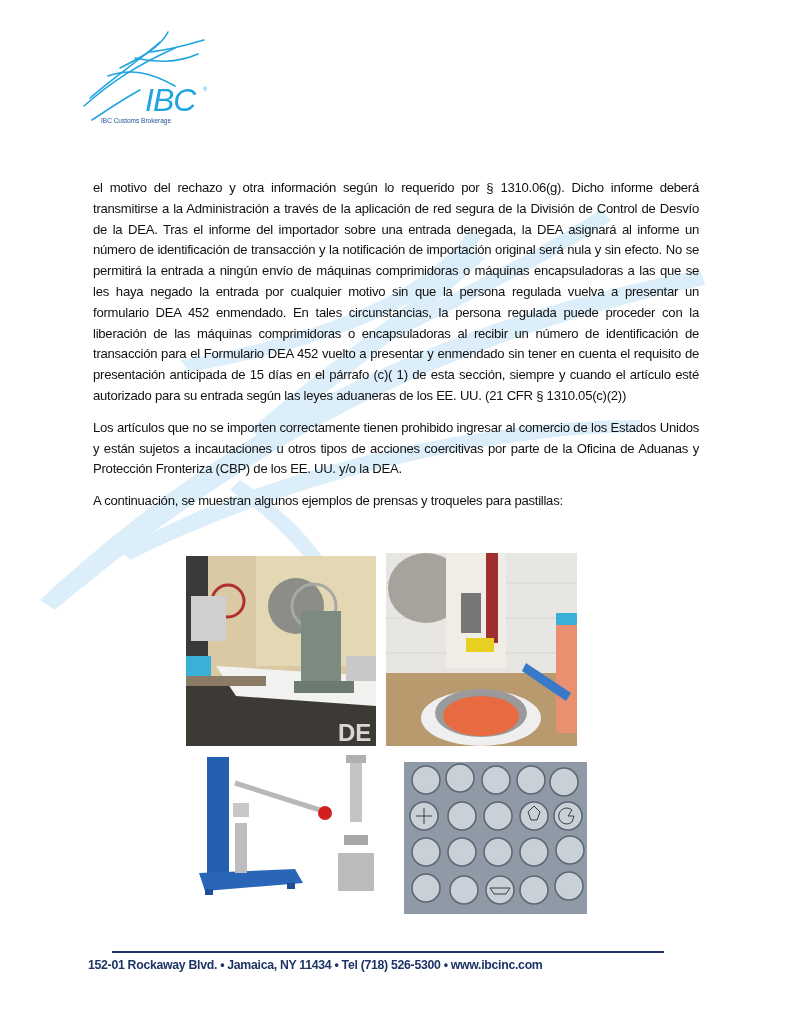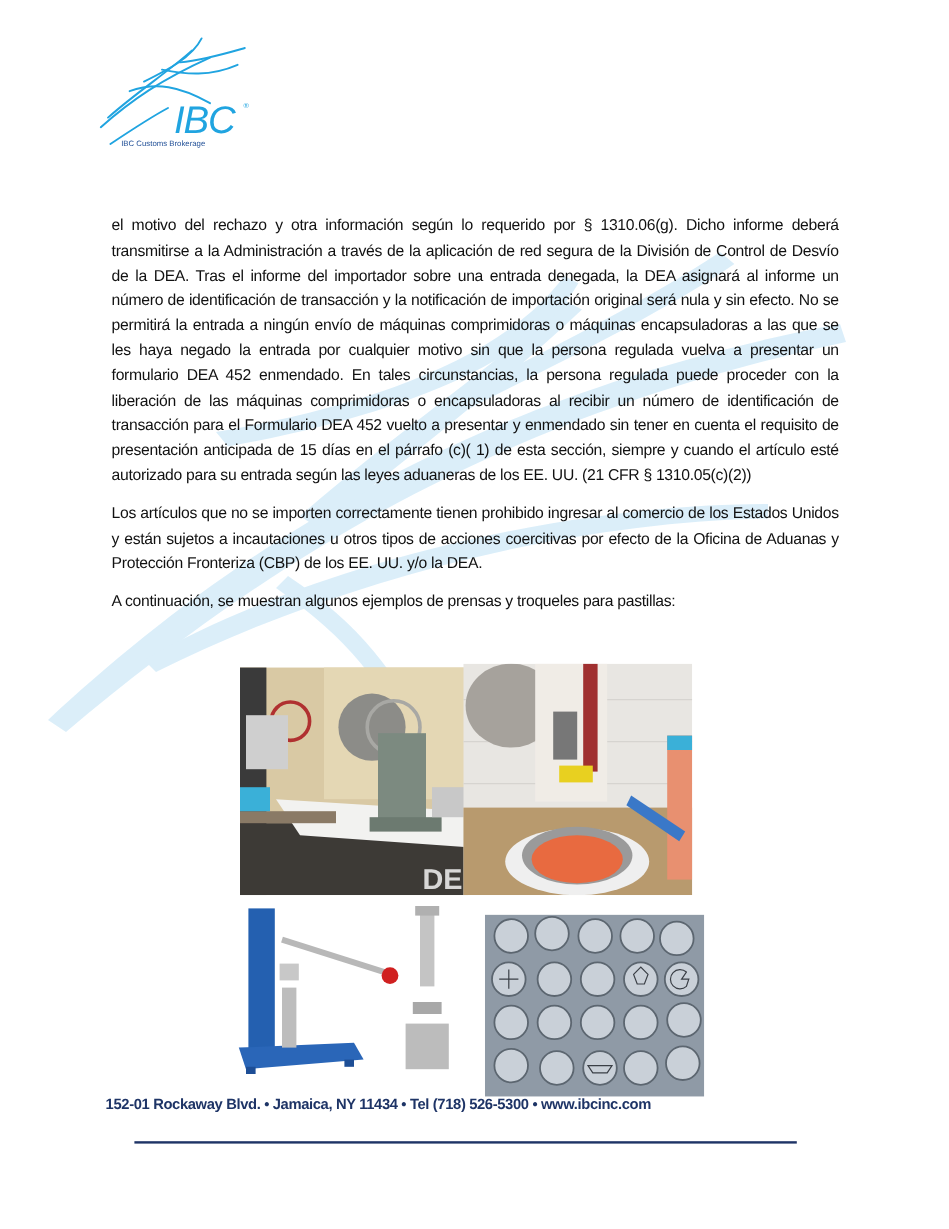--- a/index.html
+++ b/index.html
@@ -12,21 +12,21 @@
   .logo-reg { position: absolute; left: 203px; top: 86px; font-size: 6px; color: #20a4e0; }
   .logo-sub { position: absolute; left: 101px; top: 117px; font-size: 6.5px; color: #1f4e96; white-space: nowrap; }
 
   .content { position: absolute; left: 93px; top: 178px; width: 606px; z-index: 2; }
   .para { margin: 0 0 11px 0; font-family: Liberation Sans, sans-serif; font-size: 13.1px; line-height: 20.8px; color: #111; text-align: justify; letter-spacing: -0.25px; }
 
   .img { position: absolute; z-index: 2; overflow: hidden; }
   .img svg { display: block; }
 
   .footer-line { position: absolute; left: 112px; top: 951px; width: 552px; height: 1.5px; background: #1e3466; z-index: 2; }
-  .footer-text { position: absolute; left: 88px; top: 913px; font-family: "Liberation Sans", sans-serif; font-weight: bold; font-size: 12.3px; color: #1e3466; letter-spacing: -0.3px; white-space: nowrap; z-index: 2; text-align: right; }
+  .footer-text { position: absolute; left: 88px; top: 958px; font-family: "Liberation Sans", sans-serif; font-weight: bold; font-size: 12.3px; color: #1e3466; letter-spacing: -0.3px; white-space: nowrap; z-index: 2; text-align: right; }
 </style>
 </head>
 <body>
 
 <svg class="watermark" viewBox="0 0 791 1024" xmlns="http://www.w3.org/2000/svg">
   <g fill="#cfe9f8" opacity="0.75">
     <path d="M40 600 C 180 470, 380 330, 700 270 L 705 285 C 400 350, 210 480, 55 610 Z"></path>
     <path d="M120 550 C 260 470, 470 420, 640 420 L 640 432 C 470 435, 280 485, 130 560 Z"></path>
     <path d="M250 430 C 330 360, 420 300, 470 250 L 485 258 C 430 310, 350 375, 265 440 Z"></path>
     <path d="M380 330 C 460 290, 540 250, 600 210 L 612 220 C 550 262, 470 300, 392 340 Z"></path>
@@ -47,25 +47,25 @@
       <path d="M12 92 C 30 80, 45 70, 60 62"></path>
     </g>
   </svg>
 </div>
 <div class="logo-text">IBC</div>
 <div class="logo-reg">®</div>
 <div class="logo-sub">IBC Customs Brokerage</div>
 
 <div class="content">
   <p class="para">el motivo del rechazo y otra información según lo requerido por § 1310.06(g). Dicho informe deberá transmitirse a la Administración a través de la aplicación de red segura de la División de Control de Desvío de la DEA. Tras el informe del importador sobre una entrada denegada, la DEA asignará al informe un número de identificación de transacción y la notificación de importación original será nula y sin efecto. No se permitirá la entrada a ningún envío de máquinas comprimidoras o máquinas encapsuladoras a las que se les haya negado la entrada por cualquier motivo sin que la persona regulada vuelva a presentar un formulario DEA 452 enmendado. En tales circunstancias, la persona regulada puede proceder con la liberación de las máquinas comprimidoras o encapsuladoras al recibir un número de identificación de transacción para el Formulario DEA 452 vuelto a presentar y enmendado sin tener en cuenta el requisito de presentación anticipada de 15 días en el párrafo (c)( 1) de esta sección, siempre y cuando el artículo esté autorizado para su entrada según las leyes aduaneras de los EE. UU. (21 CFR § 1310.05(c)(2))</p>
-  <p class="para">Los artículos que no se importen correctamente tienen prohibido ingresar al comercio de los Estados Unidos y están sujetos a incautaciones u otros tipos de acciones coercitivas por efecto de la Oficina de Aduanas y Protección Fronteriza (CBP) de los EE. UU. y/o la DEA.</p>
+  <p class="para">Los artículos que no se importen correctamente tienen prohibido ingresar al comercio de los Estados Unidos y están sujetos a incautaciones u otros tipos de acciones coercitivas por parte de la Oficina de Aduanas y Protección Fronteriza (CBP) de los EE. UU. y/o la DEA.</p>
   <p class="para">A continuación, se muestran algunos ejemplos de prensas y troqueles para pastillas:</p>
 </div>
 
-<div class="img" style="left:200px; top:556px; width:190px; height:190px;">
+<div class="img" style="left:186px; top:556px; width:190px; height:190px;">
   <svg width="190" height="190" viewBox="0 0 190 190" xmlns="http://www.w3.org/2000/svg">
     <rect width="190" height="190" fill="#d9c9a4"></rect>
     <rect x="0" y="0" width="22" height="190" fill="#3a3a3a"></rect>
     <rect x="70" y="0" width="120" height="110" fill="#e4d7b4"></rect>
     <rect x="0" y="130" width="190" height="60" fill="#3d3a36"></rect>
     <polygon points="30,110 190,120 190,150 50,140" fill="#f2f2f0"></polygon>
     <rect x="0" y="120" width="80" height="10" fill="#8a7a66"></rect>
     <rect x="0" y="100" width="25" height="20" fill="#3ab0d8"></rect>
     <circle cx="42" cy="45" r="16" fill="none" stroke="#b03030" stroke-width="3"></circle>
     <rect x="5" y="40" width="35" height="45" fill="#cfcfcf"></rect>

